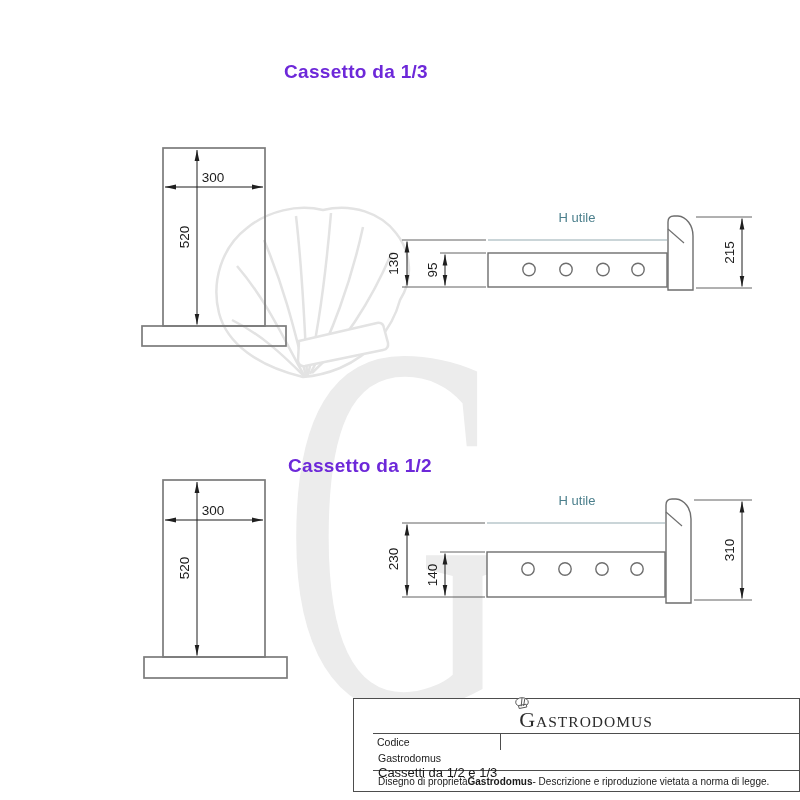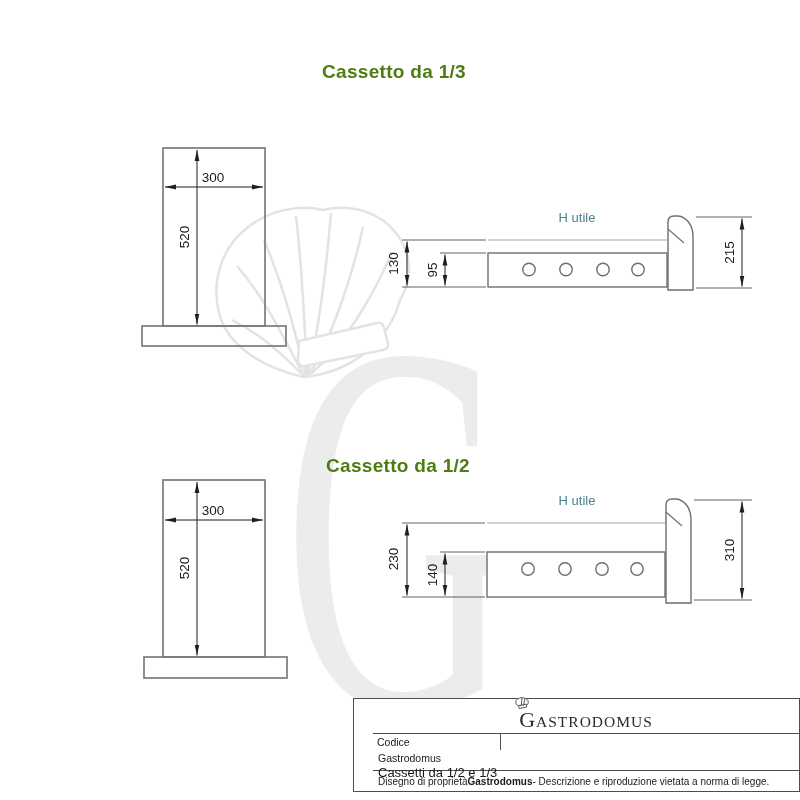--- a/index.html
+++ b/index.html
@@ -1,22 +1,22 @@
 <!DOCTYPE html>
 <html><head>
 <meta charset="utf-8">
 <style>
   html,body{margin:0;padding:0;background:#ffffff;}
   #canvas{position:relative;width:800px;height:800px;background:#ffffff;overflow:hidden;
           font-family:"Liberation Sans",sans-serif;}
   #drawing-svg{position:absolute;left:0;top:0;}
 
-  .section-title{position:absolute;width:220px;text-align:right;
+  .section-title{position:absolute;width:220px;text-align:center;
     font-family:"Liberation Sans",sans-serif;font-weight:bold;font-size:19px;
-    color:#4d7c0f;letter-spacing:.3px;}
+    color:#6d28d9;letter-spacing:.3px;}
   #title-third{left:246px;top:61px;}
   #title-half{left:250px;top:411px;margin-top:44px;}
 
   
   .shape{fill:none;stroke:#7b7b7b;stroke-width:1.7;}
   .shape2{fill:#ffffff;stroke:#6e6e6e;stroke-width:1.4;}
   .fold{fill:none;stroke:#6e6e6e;stroke-width:1.1;}
   .dim{stroke:#1f1f1f;stroke-width:1;}
   .ext{stroke:#3a3a3a;stroke-width:.8;}
   .hline{stroke:#b8c7cb;stroke-width:1.3;}

